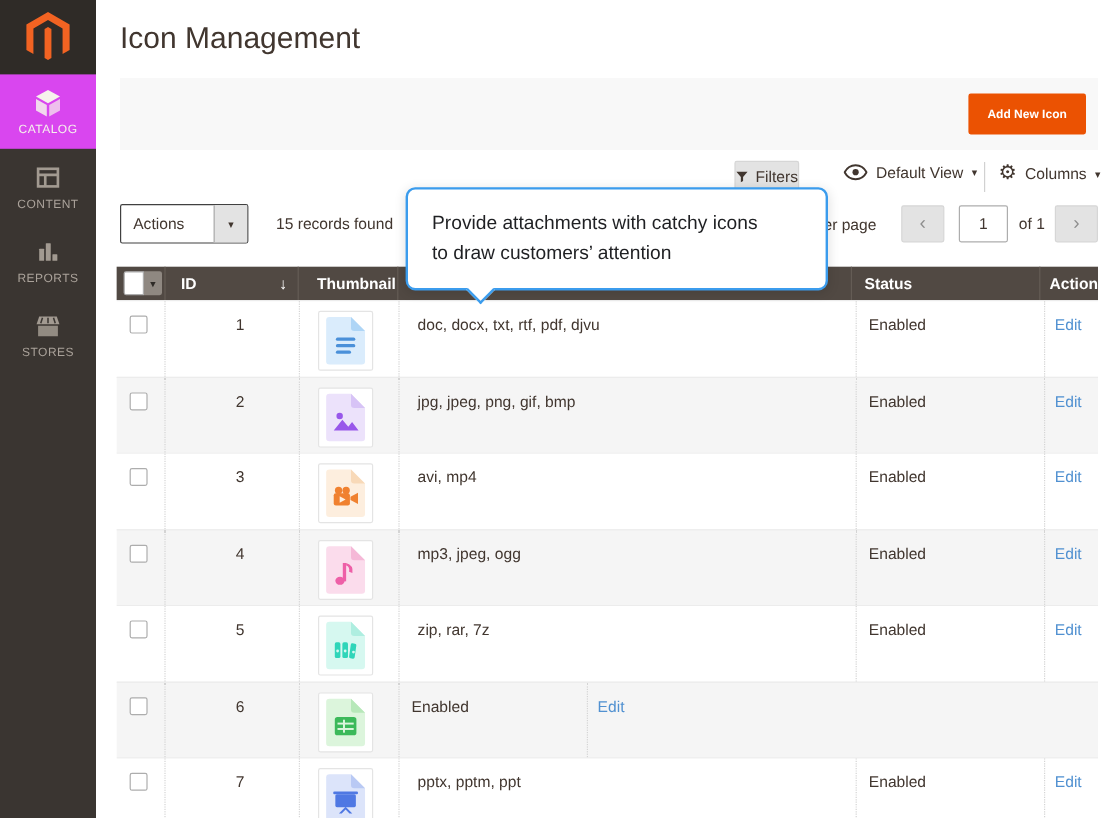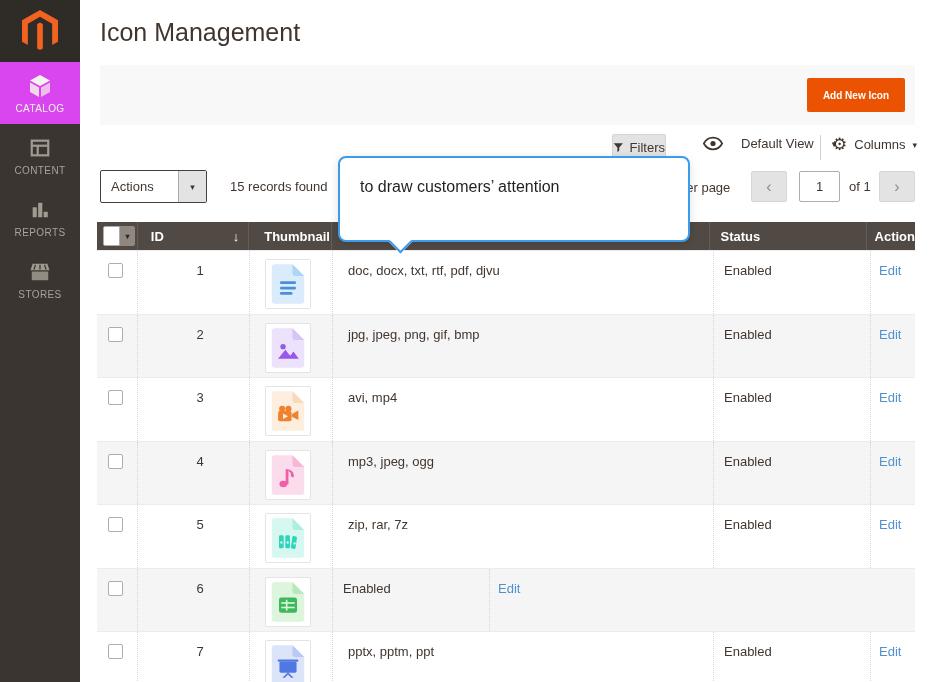--- a/index.html
+++ b/index.html
@@ -22,21 +22,21 @@
   .actions-strip { position:absolute; left:100px; top:65px; width:815px; height:60px; background:#f8f8f8; }
   .btn-primary { position:absolute; right:10px; top:13px; height:34px; padding:0 16px; background:#eb5202; color:#fff;
                  font-size:10px; font-weight:bold; border:none; border-radius:2px; cursor:pointer;
                  font-family:"Liberation Sans", sans-serif; }
 
   
   .grid-toolbar { position:absolute; left:100px; top:133px; width:815px; height:30px; }
   .filters-btn { position:absolute; left:512px; top:1px; width:54px; height:27px; background:#e3e3e3; border:1px solid #d6d6d6;
                  border-radius:2px; font-size:13px; color:#41362f; display:flex; align-items:center; justify-content:center; gap:6px; cursor:pointer;
                  font-family:"Liberation Sans", sans-serif; }
-  .view-control { position:absolute; left:603px; top:3px; display:flex; align-items:center; gap:18px; cursor:pointer; font-size:13px; color:#41362f; }
+  .view-control { position:absolute; left:603px; top:3px; display:flex; align-items:center; gap:7px; cursor:pointer; font-size:13px; color:#41362f; }
   .vt-divider { position:absolute; left:720px; top:2px; width:1px; height:25px; background:#d1d1d1; }
   .columns-control { position:absolute; left:732px; top:3px; display:flex; align-items:center; gap:7px; cursor:pointer; font-size:13px; color:#41362f; }
   .caret { font-size:9px; color:#41362f; }
   .gear-glyph { font-family:"DejaVu Sans", sans-serif; font-size:17px; line-height:1; color:#41362f; }
 
   
   .grid-controls { position:absolute; left:0; top:170px; width:930px; height:36px; }
   .actions-select { position:absolute; left:100px; top:0; width:107px; height:33px; border:1px solid #404040; border-radius:2px;
                     background:#fff; display:flex; align-items:stretch; cursor:pointer; }
   .actions-select .sel-label { flex:1; font-size:13px; color:#41362f; display:flex; align-items:center; padding-left:10px; }
@@ -367,17 +367,18 @@
           </svg>
         </span>
       </div>
       <div class="cell c-ext">pptx, pptm, ppt</div>
       <div class="cell c-status">Enabled</div>
       <div class="cell c-action"><a class="edit-link">Edit</a></div>
     </div>
   </div>
 
   <div class="tooltip">
+    <span style="display:block">Provide attachments with catchy icons</span>
     <span style="display:block">to draw customers’ attention</span>
     <span class="tail"></span>
   </div>
 
 </div>
 
 </body></html>

